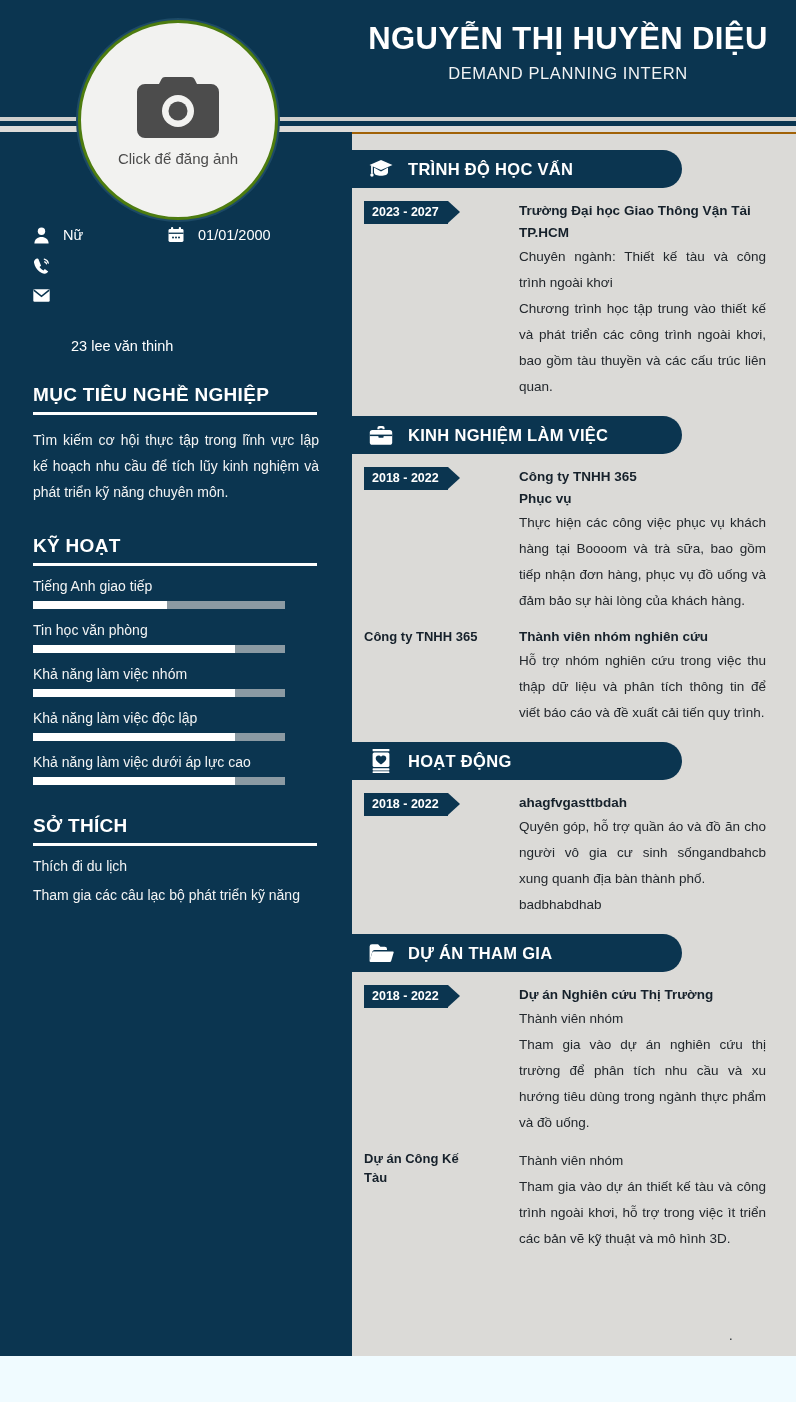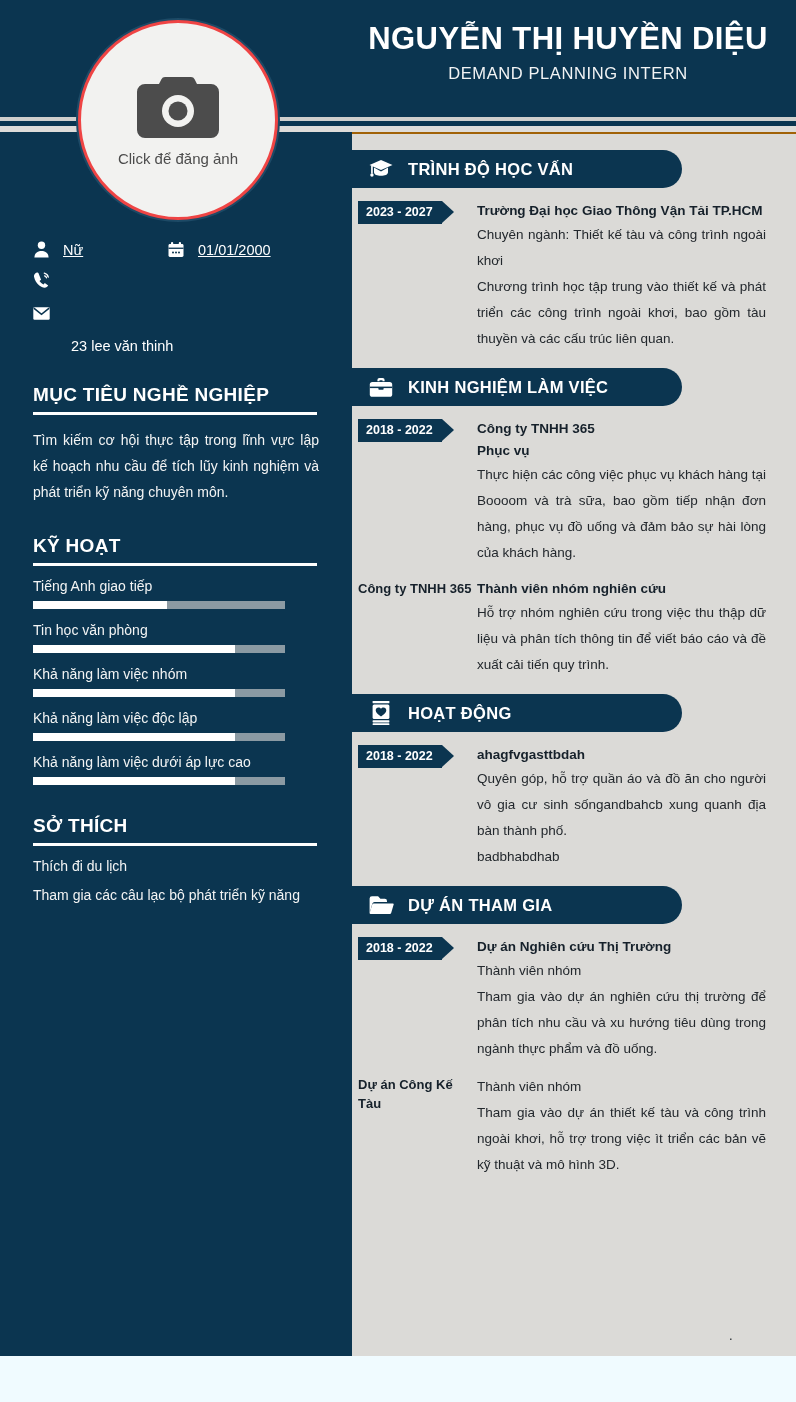--- a/index.html
+++ b/index.html
@@ -72,21 +72,21 @@
 
   
   .avatar-wrap {
     position: absolute;
     top: 20px;
     left: 78px;
     width: 200px;
     height: 200px;
     border-radius: 50%;
     background: #f2f2f0;
-    border: 3px solid #ef4444;
+    border: 3px solid #4d7c0f;
     box-shadow: 0 0 0 2px #1d4a66;
     display: flex;
     flex-direction: column;
     align-items: center;
     justify-content: center;
     z-index: 5;
     cursor: pointer;
   }
   .camera-icon { width: 86px; height: 70px; display:block; }
   .avatar-label {
@@ -102,23 +102,22 @@
     width: 352px;
     height: 1224px;
     background: #0b3550;
     color: #ffffff;
     padding: 0 33px;
   }
 
   .contact-block { margin-top: 95px; }
   .contact-row {
     display: flex;
-    align-items: flex-end;
+    align-items: flex-start;
     min-height: 31px;
-    text-decoration: underline;
   }
   .contact-icon {
     width: 30px;
     flex: 0 0 30px;
     display: flex;
     align-items: center;
     color: #ffffff;
   }
   .contact-icon svg { display: block; }
   .contact-val {
@@ -207,21 +206,22 @@
   .section-title {
     margin-left: 14px;
     font-size: 16.5px;
     font-weight: bold;
     color: #ffffff;
     letter-spacing: 0.3px;
   }
 
   .entry {
     display: flex;
-    padding: 12px 30px 0 6px;
+    padding: 12px 30px 0 12px;
+    gap: 36px;
   }
   .entry-left {
     flex: 0 0 119px;
     padding-top: 1px;
   }
   .date-badge {
     position: relative;
     display: inline-block;
     background: #0b3550;
     color: #ffffff;

